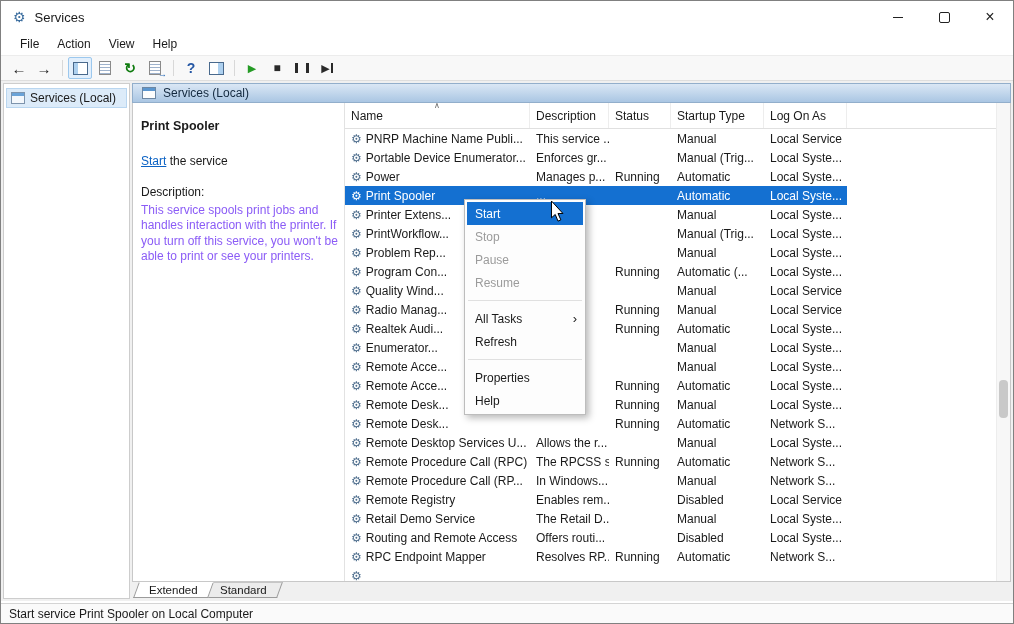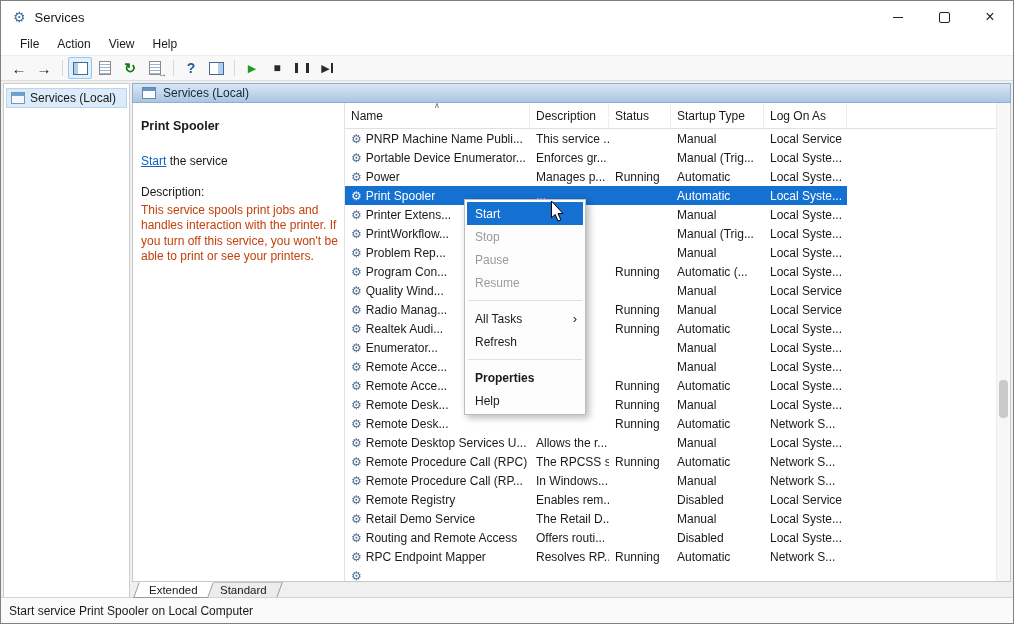--- a/index.html
+++ b/index.html
@@ -51,49 +51,49 @@
   .right{flex:1;display:flex;flex-direction:column;min-width:0}
   .band{height:20px;flex:0 0 auto;display:flex;align-items:center;gap:7px;padding-left:9px;background:linear-gradient(180deg,#dae7f5,#aac6e3);border:1px solid #92aecb;color:#13293f}
   .band-ico{width:14px;height:12px;border:1px solid #6d87a3;background:linear-gradient(180deg,#5b96cf 3px,#fdfdfd 3px)}
 
   .content{flex:1;display:flex;background:#fff;border:1px solid #c8c8c8;border-top:none;position:relative;min-height:0}
   .detail{width:212px;flex:0 0 auto;border-right:1px solid #e2e2e2;padding:16px 10px 0 8px}
   .detail-title{font-weight:bold;font-size:12.5px}
   .detail-action{margin-top:21px}
   .link{color:var(--link,#0b62c4);text-decoration:underline;cursor:pointer}
   .detail-desc-head{margin-top:17px}
-  .detail-desc{margin-top:4px;width:198px;line-height:1.28;color:#c2410c}
+  .detail-desc{margin-top:4px;width:198px;line-height:1.28;color:#8b5cf6}
 
   .tablewrap{flex:1;position:relative;min-width:0;overflow:hidden}
   .thead{display:flex;height:26px;border-bottom:1px solid #e0e0e0;background:#fff}
   .hcell{position:relative;height:100%;display:flex;align-items:center;padding-left:6px;border-right:1px solid #ededed;white-space:nowrap;overflow:hidden}
   .sort{position:absolute;top:-2px;left:0;right:0;text-align:center;font-size:8px;font-style:normal;color:#666}
   .rows{position:absolute;top:26px;bottom:0;left:0;overflow:hidden}
   .trow{display:flex;height:19px;align-items:center;width:502px;background:#fff}
   .trow.selected{background:var(--accent,#0f74d4);color:#fff}
   .trow.selected .gear{color:#fff}
   .cell{height:100%;display:flex;align-items:center;padding-left:6px;overflow:hidden;white-space:nowrap}
   .c-name{width:185px}.c-desc{width:79px}.c-status{width:62px}.c-startup{width:93px}.c-logon{width:83px}
   .gear{margin-right:4px;font-size:12px;color:#51708f;line-height:1}
   .vscroll{position:absolute;top:0;right:0;bottom:0;width:14px;background:#f7f7f7;border-left:1px solid #ededed}
   .vthumb{position:absolute;left:2px;right:2px;top:58%;height:38px;background:#c9c9c9;border-radius:4px}
 
   .tabstrip{height:17px;flex:0 0 auto;display:flex;padding-left:4px}
   .tab{transform:skewX(-20deg);border:1px solid #9b9b9b;border-top-color:#c6c6c6;background:#ececec;padding:0 12px;margin-right:-4px;display:flex;align-items:center;height:16px}
   .tab.selected{background:#fff;z-index:2;border-top-color:#fff;height:16px}
   .tab span{transform:skewX(20deg);font-size:11.5px;white-space:nowrap}
 
-  .statusbar{position:absolute;left:0;right:0;bottom:0;height:26px;background:#fafafa;border-top:1px solid #d4d4d4;display:flex;align-items:center;padding-left:8px}
+  .statusbar{position:absolute;left:0;right:0;bottom:0;height:20px;background:#fafafa;border-top:1px solid #d4d4d4;display:flex;align-items:center;padding-left:8px}
 
   
   .ctx{position:absolute;left:463px;top:198px;width:122px;background:#fdfdfd;border:1px solid #bdbdbd;box-shadow:3px 3px 7px rgba(0,0,0,.28);padding:2px 0;z-index:20}
   .mitem{height:23px;display:flex;align-items:center;margin:0 2px;padding:0 8px;position:relative}
   .mitem.highlighted{background:var(--accent,#0f74d4);color:#fff}
   .mitem.disabled{color:#9b9b9b}
-  .mitem.bold .mlabel{font-weight:bold}
+  .mitem.bold .mlabel{font-weight:normal}
   .marrow{position:absolute;right:6px;font-size:13px;line-height:1}
   .msep{height:1px;background:#e0e0e0;margin:6px 3px}
 
   .cursor{position:absolute;left:548px;top:200px;z-index:30}
 </style>
 </head>
 <body>
 
 <div class="window">
 

